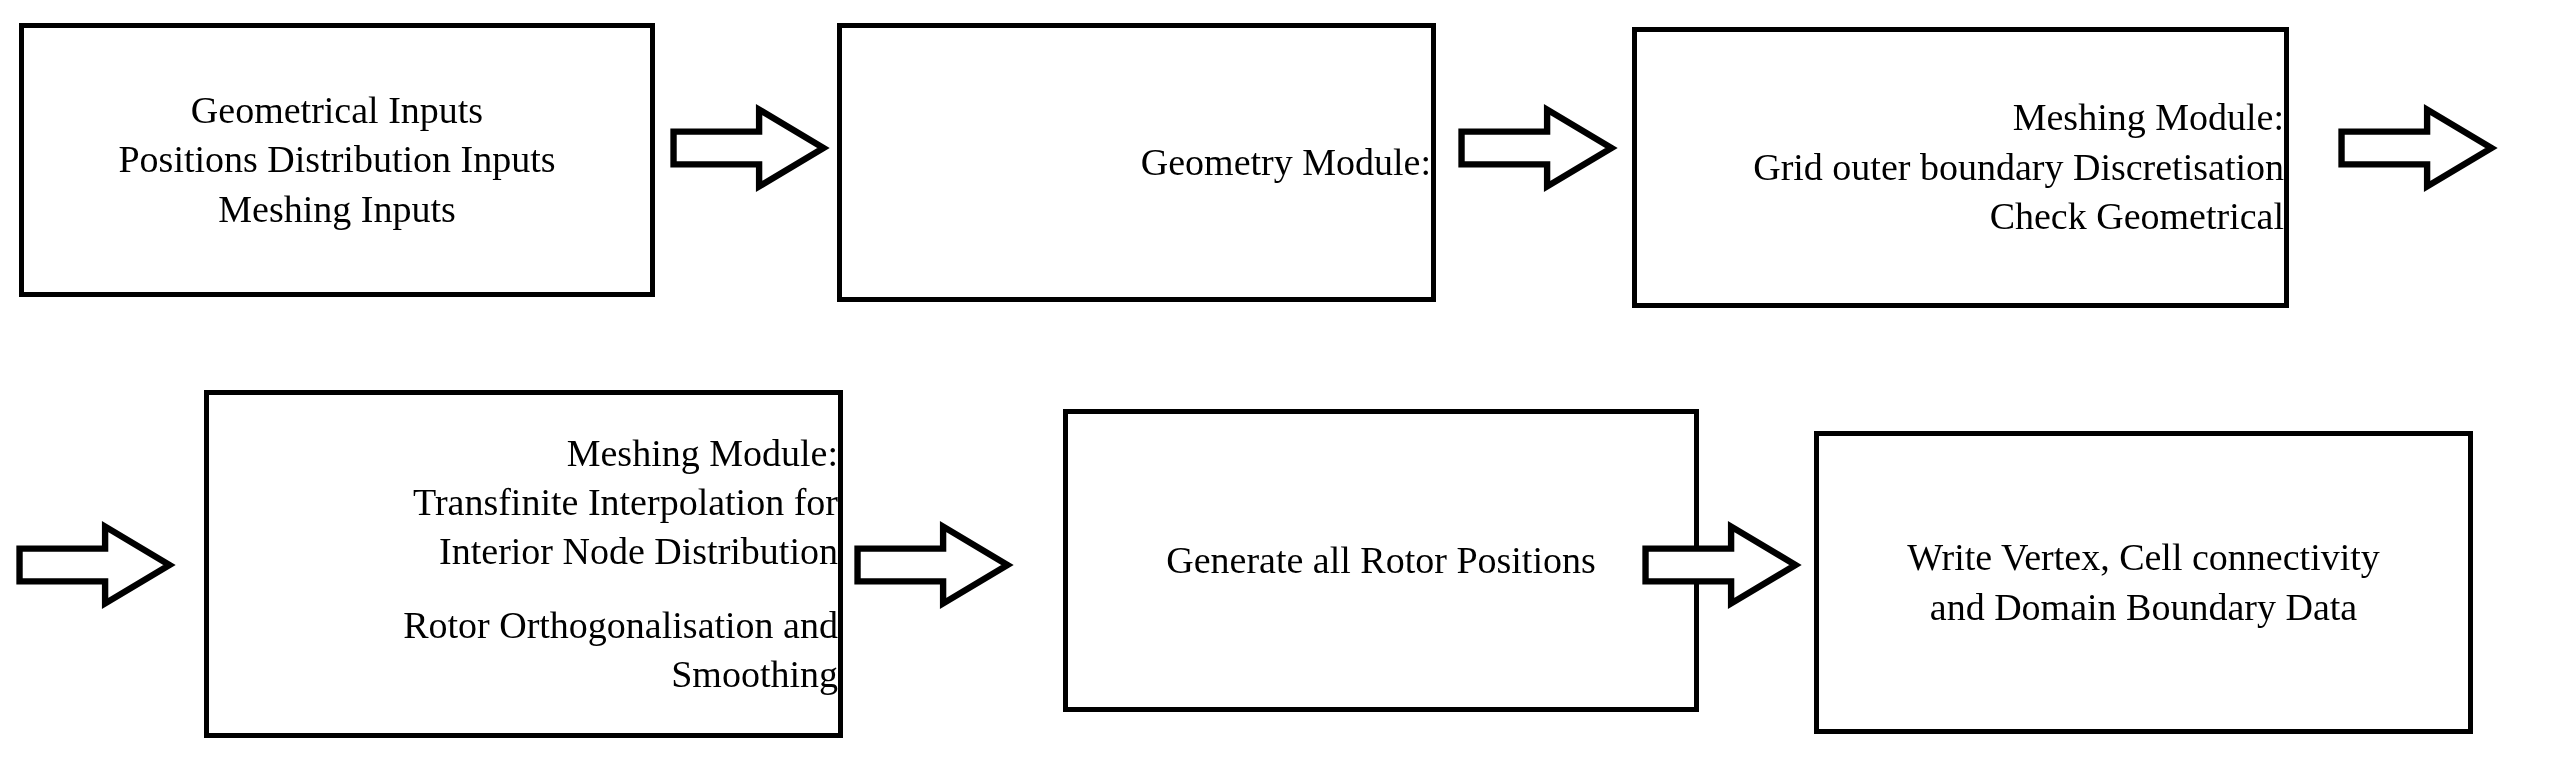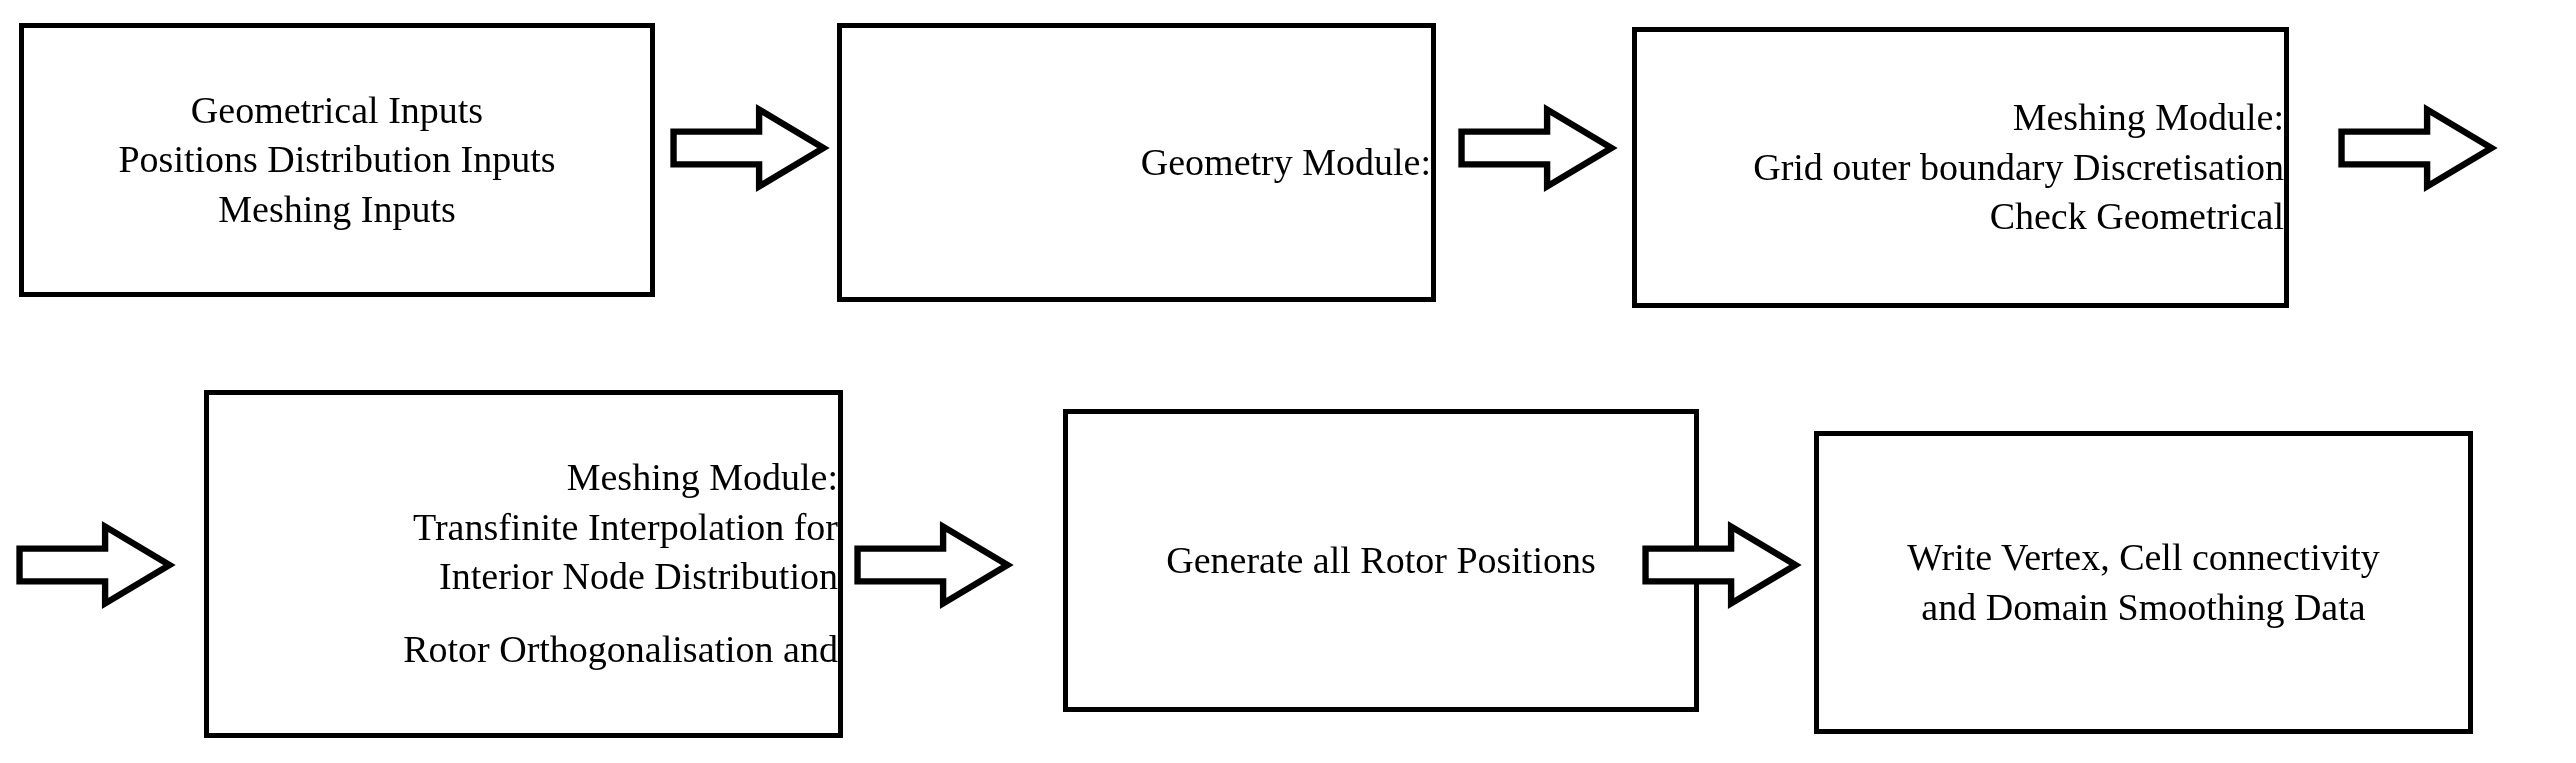--- a/index.html
+++ b/index.html
@@ -103,37 +103,38 @@
       <polygon points="5,36 126,36 126,5 217,59 126,113 126,82 5,82"></polygon>
     </svg>
   </div>
 
   <div class="node align-left" style="left:204px; top:390px; width:639px; height:348px;">
     <div class="line">Meshing Module:</div>
     <div class="line">Transfinite Interpolation for</div>
     <div class="line">Interior Node Distribution</div>
     <div class="spacer"></div>
     <div class="line">Rotor Orthogonalisation and</div>
+    <div class="line">Smoothing</div>
   </div>
 
   <div class="arrow" style="left:854px; top:523px; width:157px; height:84px;">
     <svg viewBox="0 0 222 118" preserveAspectRatio="none">
       <polygon points="5,36 126,36 126,5 217,59 126,113 126,82 5,82"></polygon>
     </svg>
   </div>
 
   <div class="node align-center" style="left:1015px; top:409px; width:636px; height:303px;margin-left:48px;">
     <div class="line">Generate all Rotor Positions</div>
   </div>
 
   <div class="arrow" style="left:1642px; top:523px; width:157px; height:84px;">
     <svg viewBox="0 0 222 118" preserveAspectRatio="none">
       <polygon points="5,36 126,36 126,5 217,59 126,113 126,82 5,82"></polygon>
     </svg>
   </div>
 
   <div class="node align-center" style="left:1814px; top:407px; width:659px; height:303px;margin-top:24px;">
     <div class="line">Write Vertex, Cell connectivity</div>
-    <div class="line">and Domain Smoothing Data</div>
+    <div class="line">and Domain Boundary Data</div>
   </div>
 
 </div>
 
 
 </body></html>

